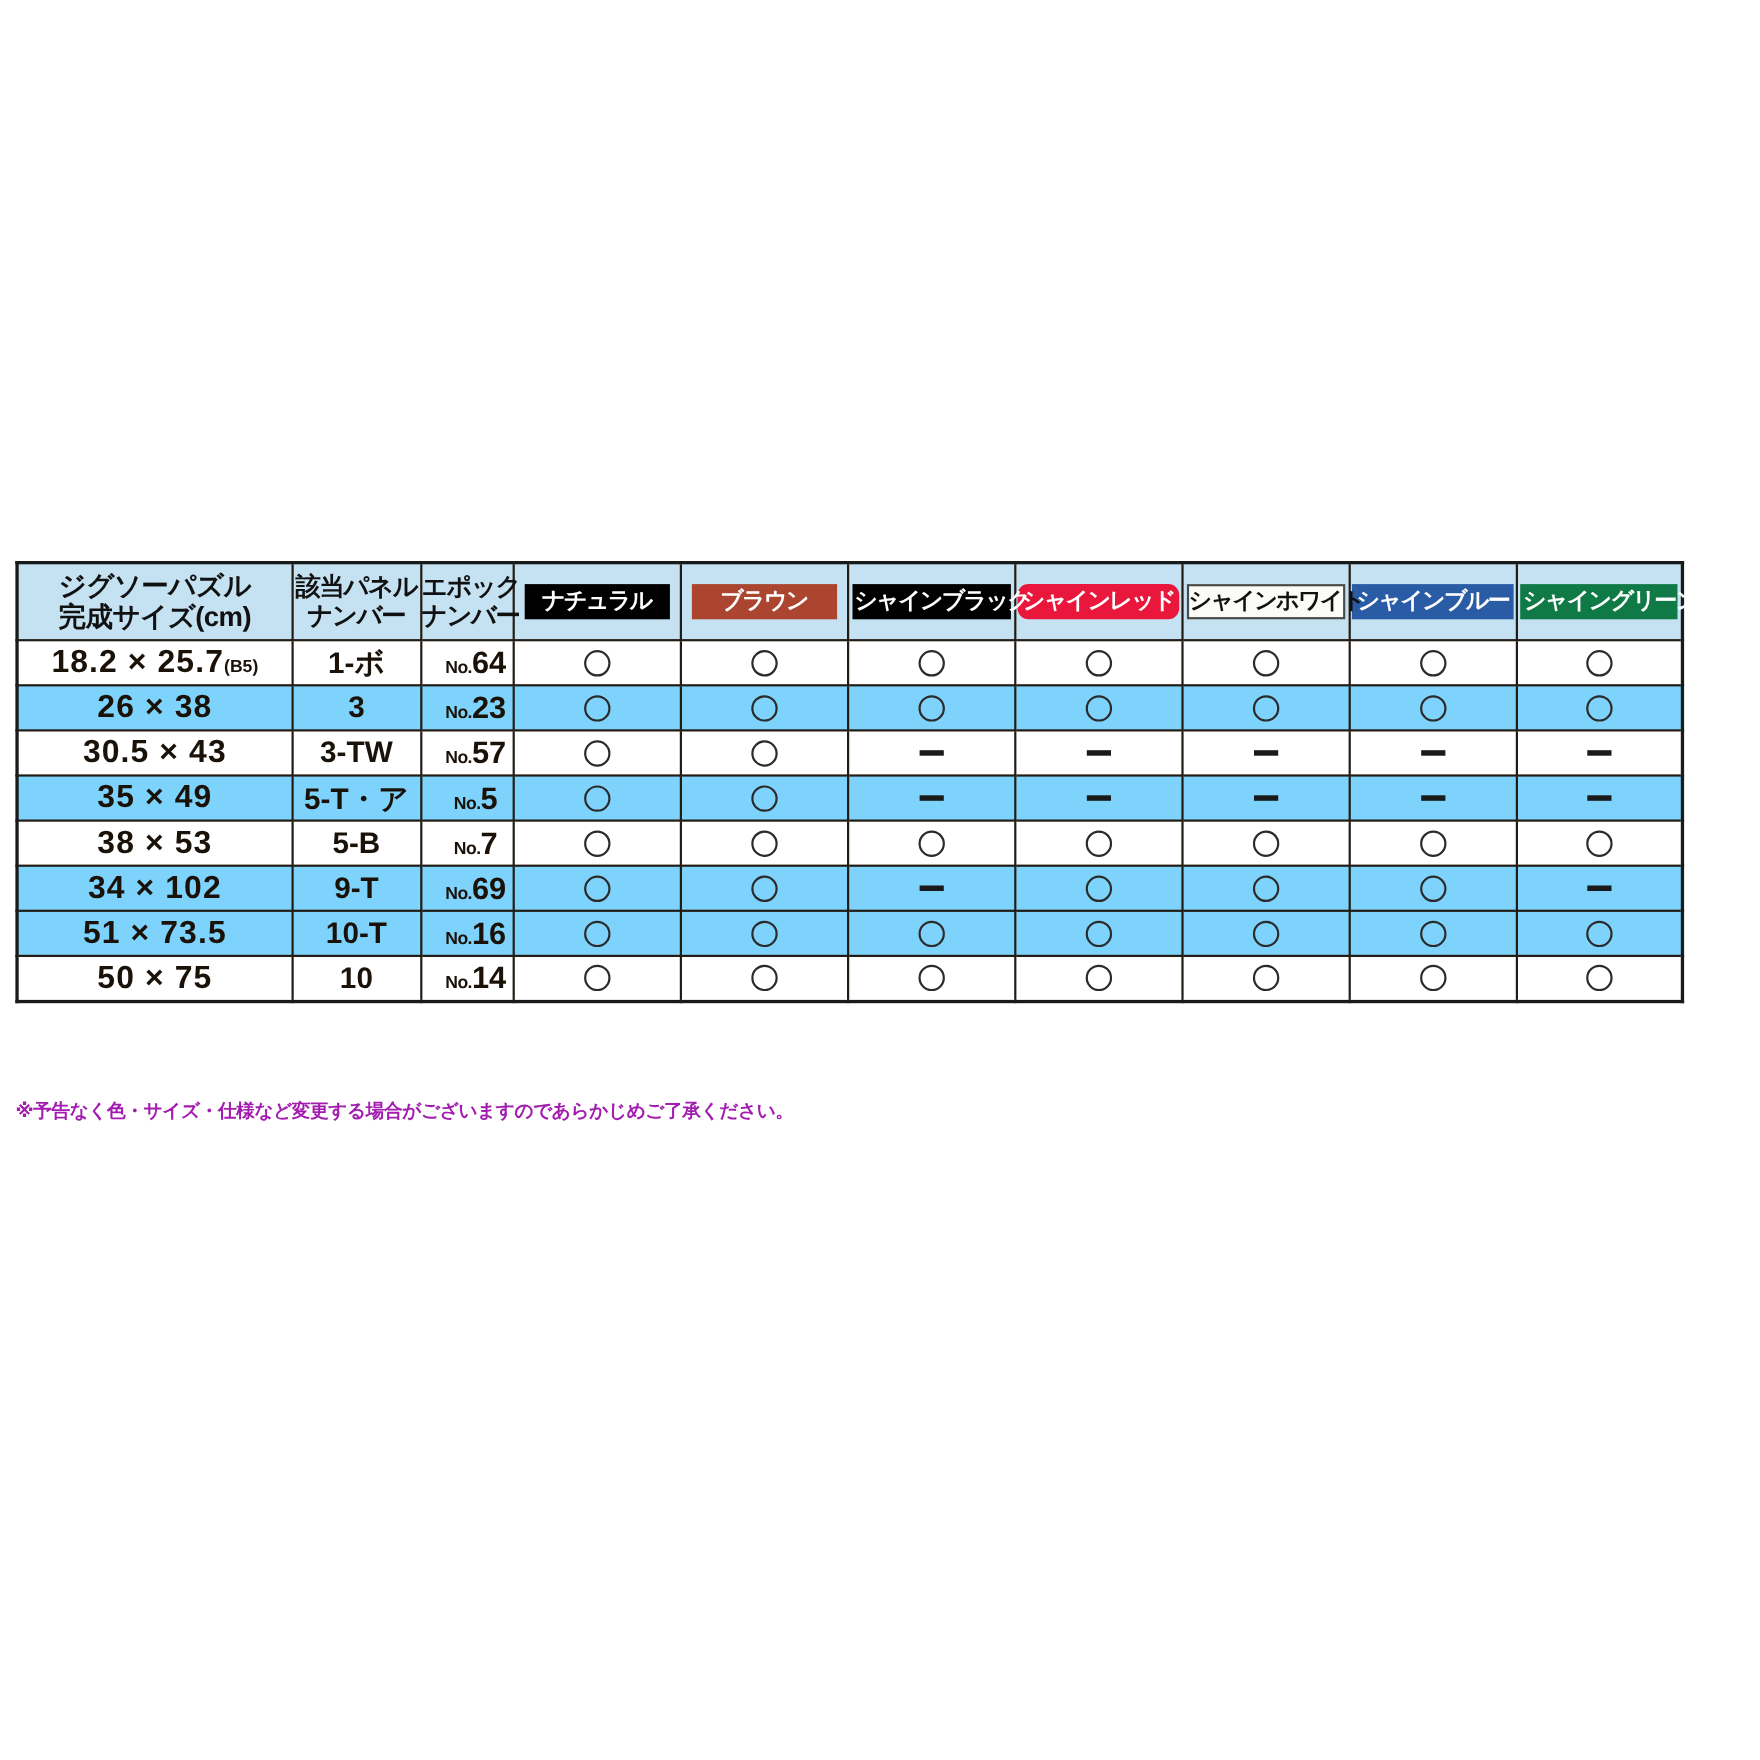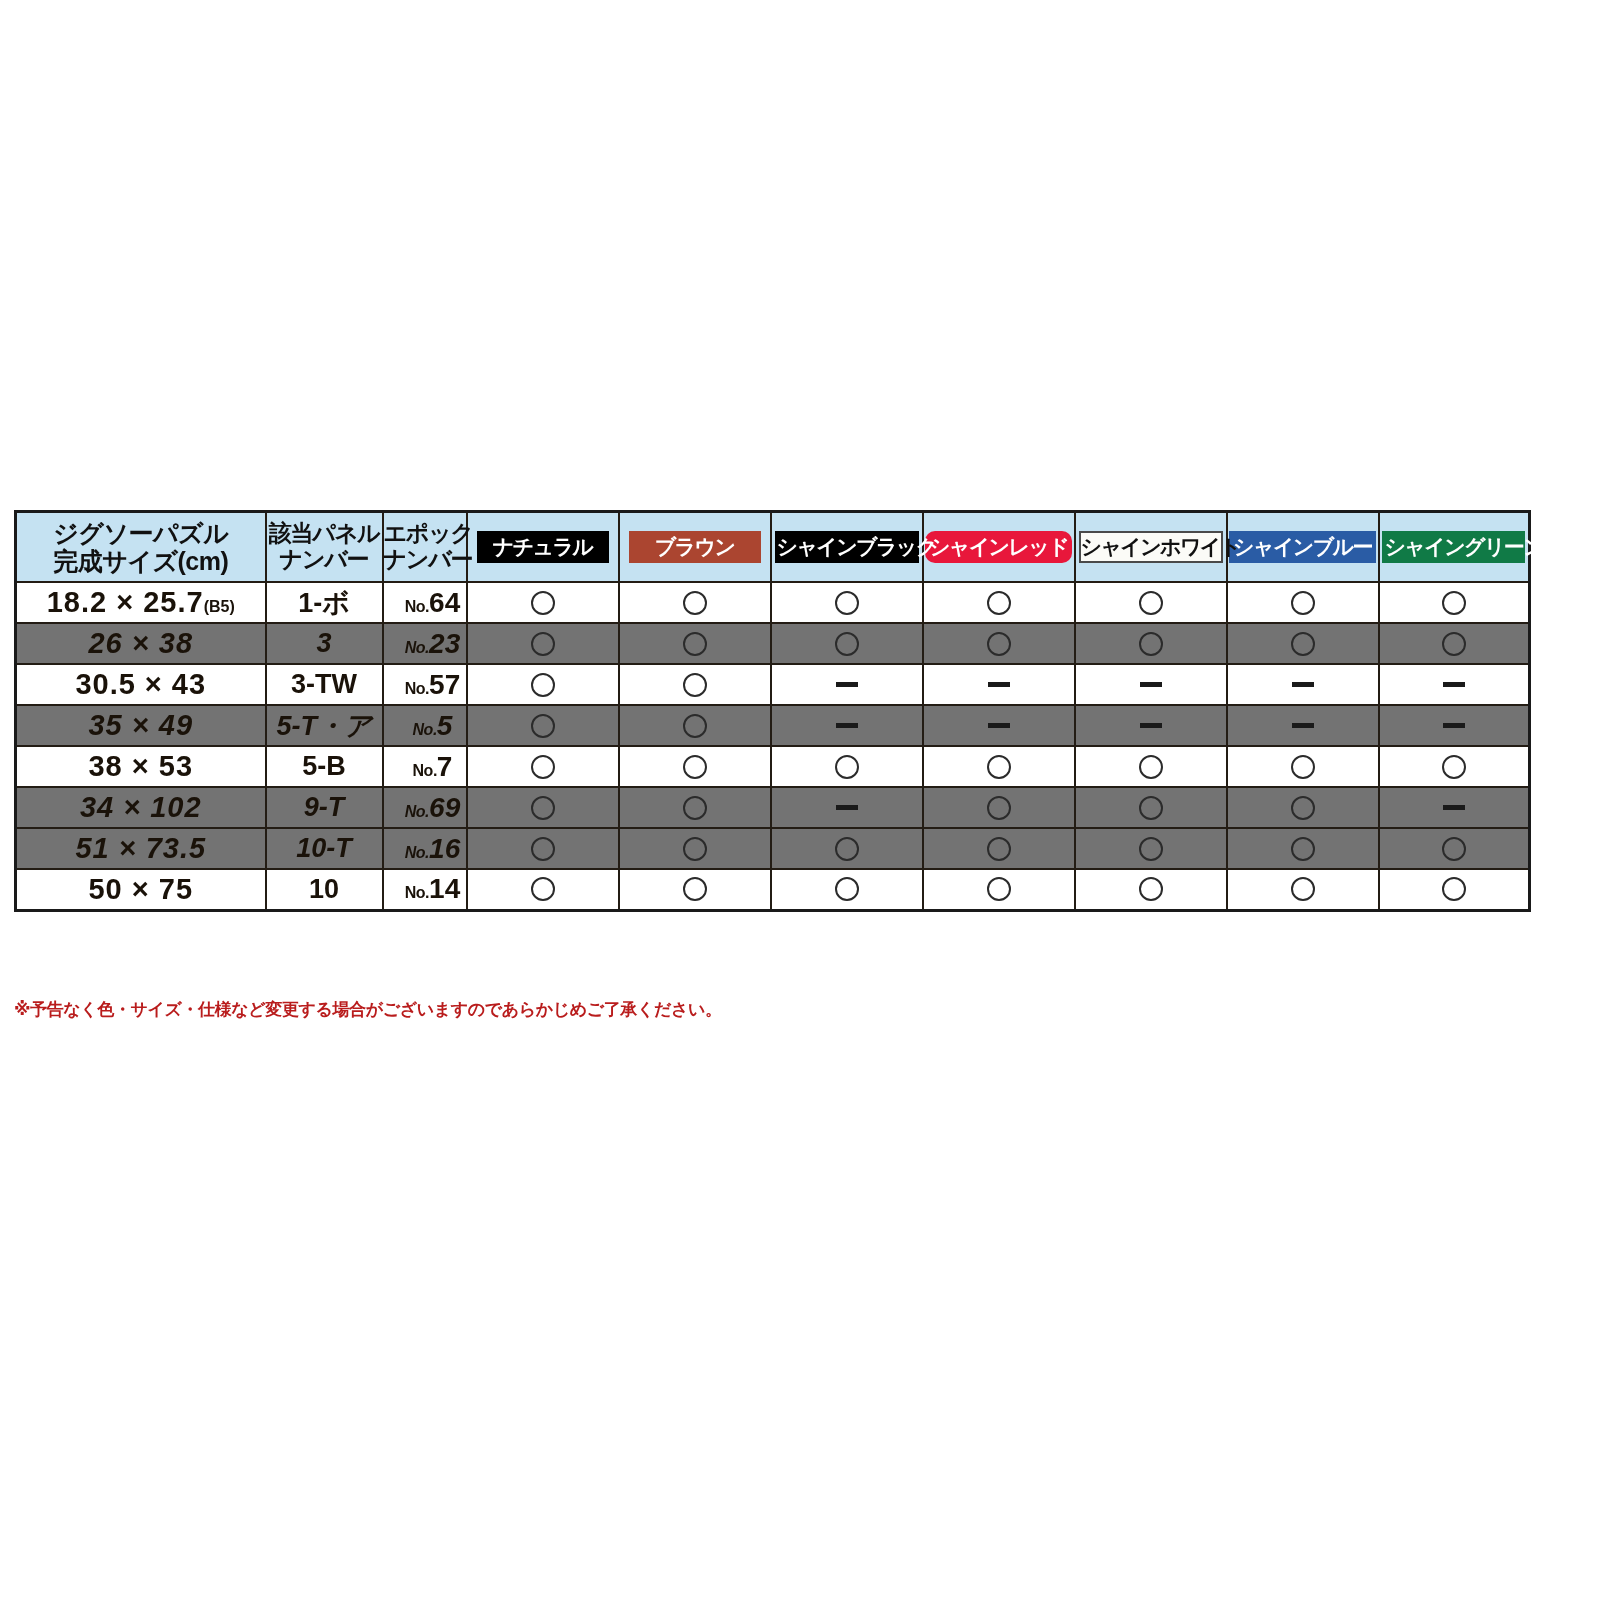--- a/index.html
+++ b/index.html
@@ -77,21 +77,21 @@
   .chip-brown     { background: #ab4530; color: #ffffff; width: 88%; }
   .chip-black     { background: #000000; color: #ffffff; width: 96%; }
   .chip-red       { background: #e8173b; color: #ffffff; width: 98%; border-radius: 10px; }
   .chip-white     { background: #fbfbf7; color: #111111; width: 96%; border: 2px solid #4a4a4a; padding: 3px 0 4px; }
   .chip-blue      { background: #2a5ca5; color: #ffffff; width: 98%; }
   .chip-green     { background: #107a46; color: #ffffff; width: 96%; }
 
   
   tbody tr { height: 41px; }
   tbody tr.odd  { background: #ffffff; }
-  tbody tr.even { background: #737373; font-style: italic; }
+  tbody tr.even { background: #7dd3fc; }
 
   td.c-size  { font-size: 29px; letter-spacing: 1px; }
   td.c-size .sub { font-size: 16px; letter-spacing: 0; }
   td.c-panel { font-size: 27px; letter-spacing: 0px; }
   td.c-epoch { font-size: 28px; letter-spacing: 0px; }
   td.c-epoch .no { font-size: 16px; letter-spacing: -0.5px; padding-left: 16px; }
 
   td.mark { font-size: 0; }
 
   .circle {
@@ -111,21 +111,21 @@
     vertical-align: middle;
   }
 
   
   #footnote {
     position: absolute;
     left: 14px;
     top: 998px;
     font-size: 17px;
     font-weight: bold;
-    color: #b91c1c;
+    color: #a21caf;
     letter-spacing: -0.4px;
     white-space: nowrap;
   }
 </style>
 </head>
 <body>
 
 <div id="page">
 
   <div id="table-wrap">

